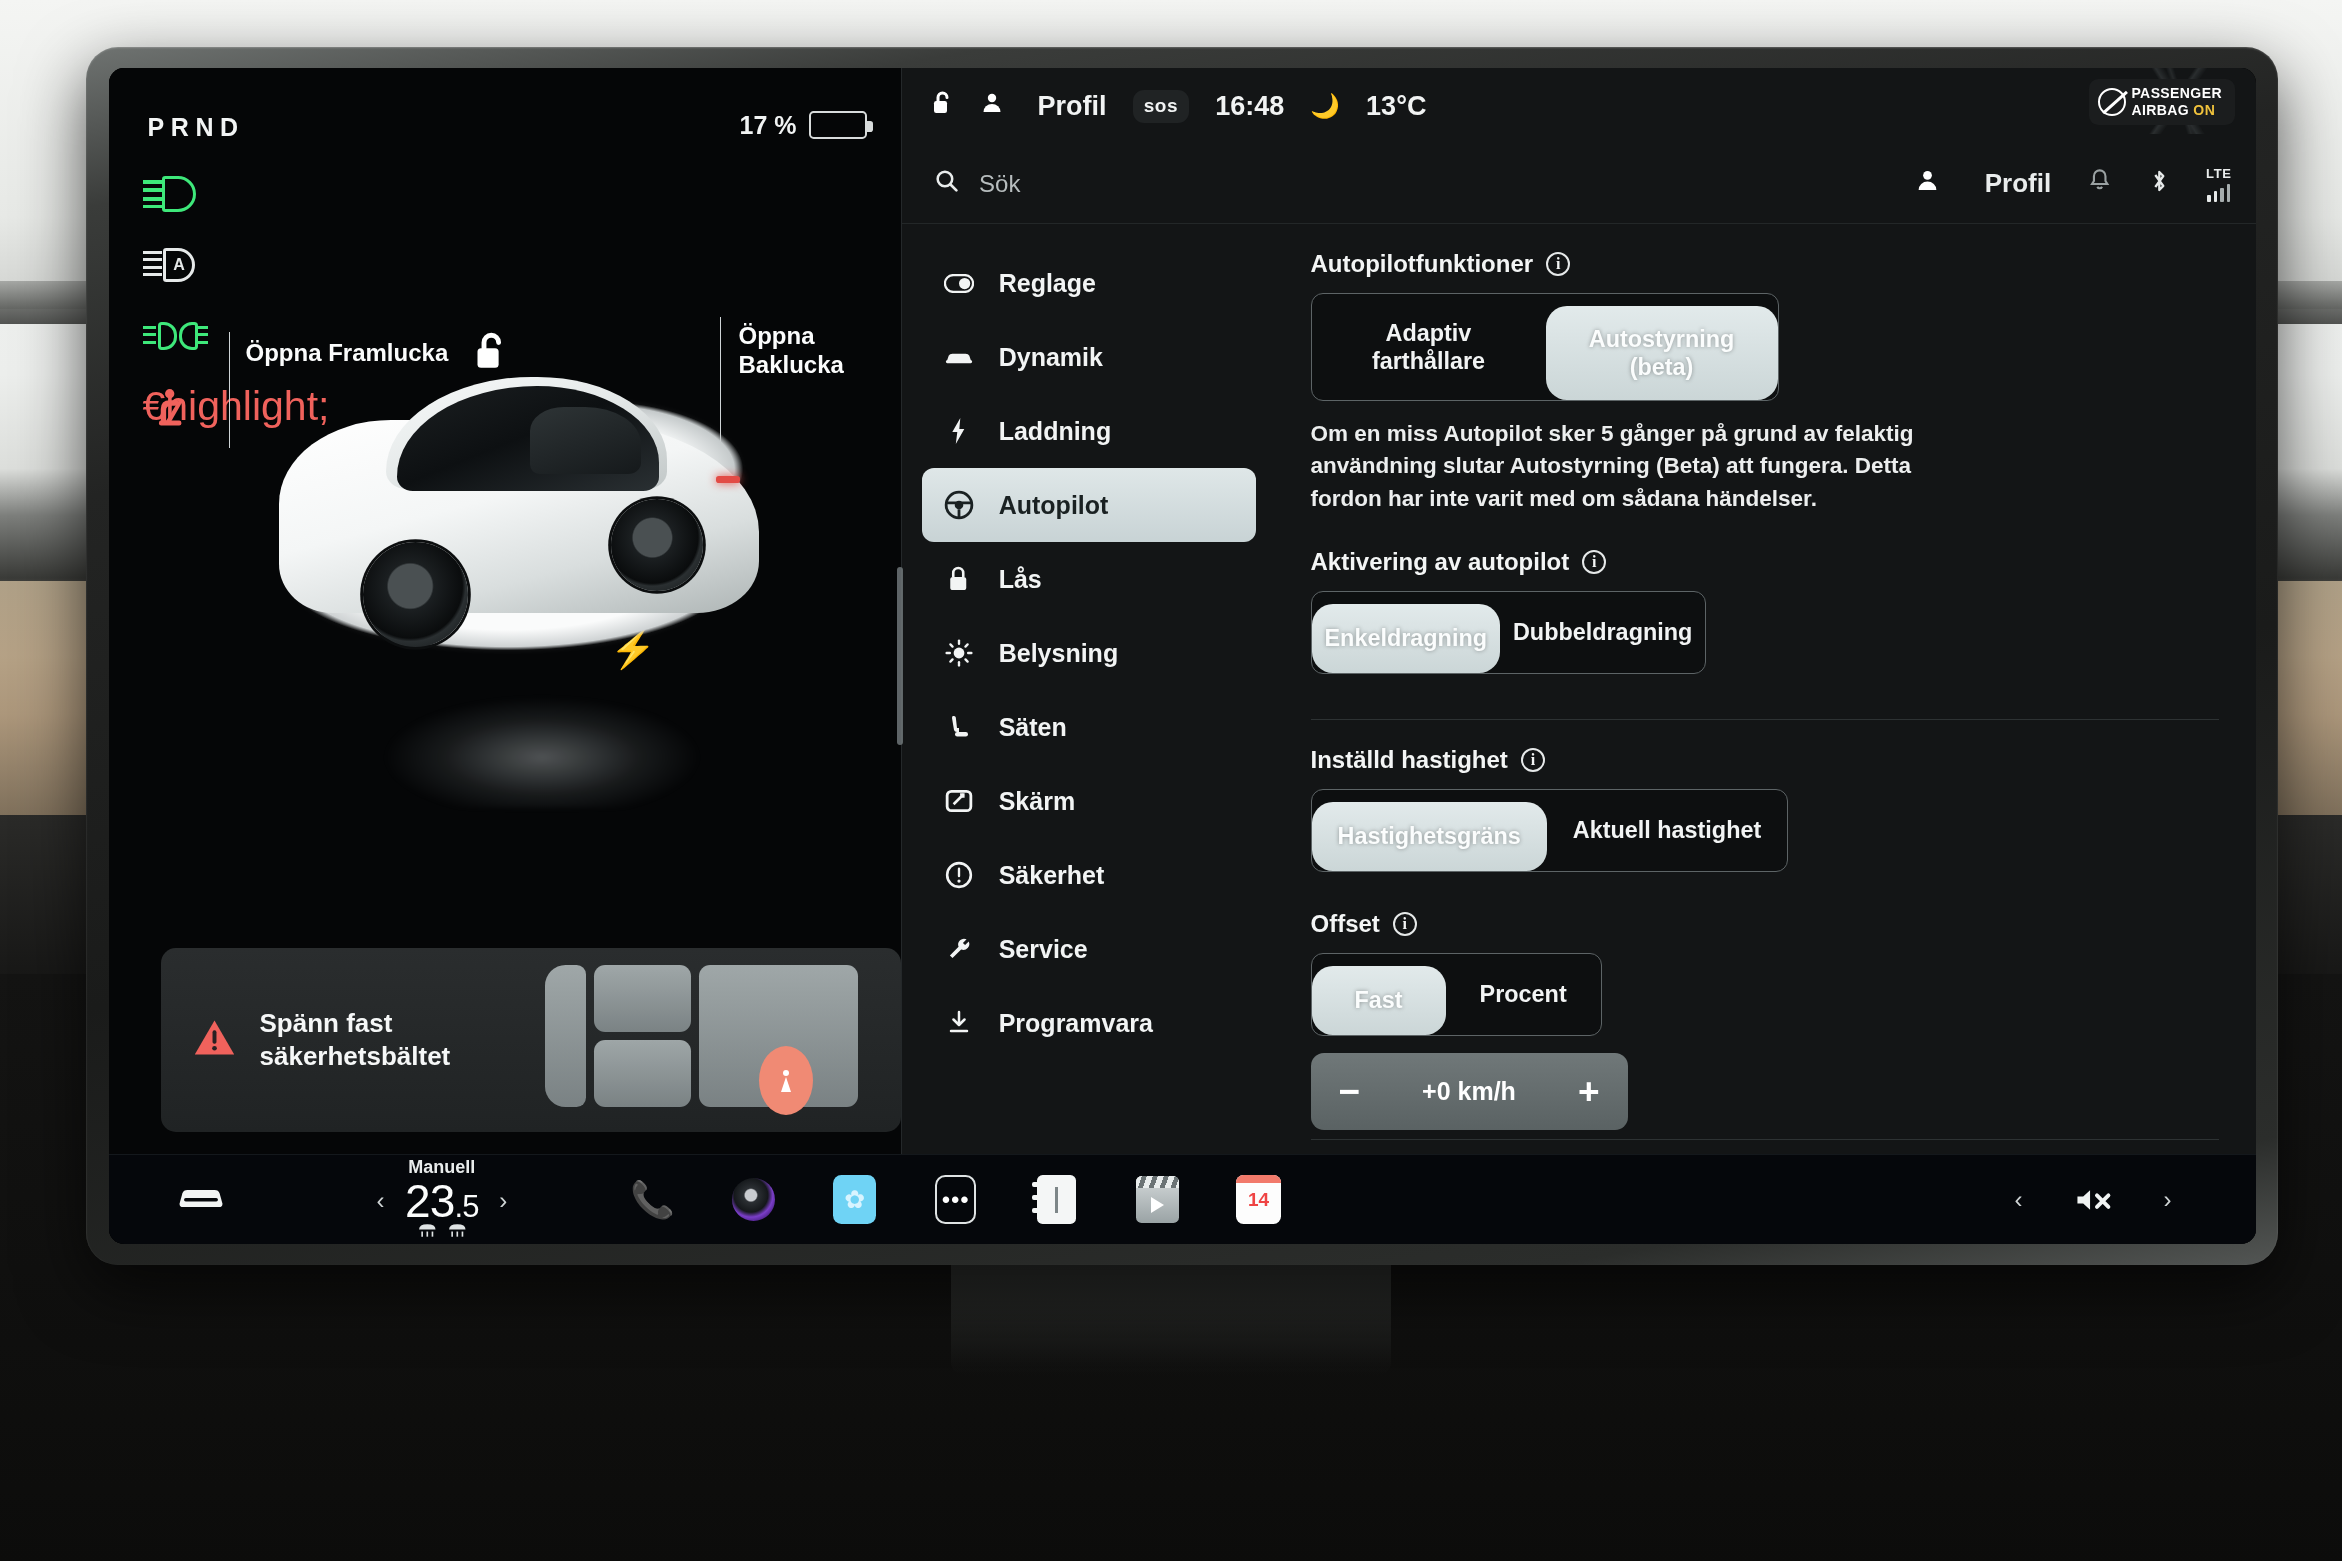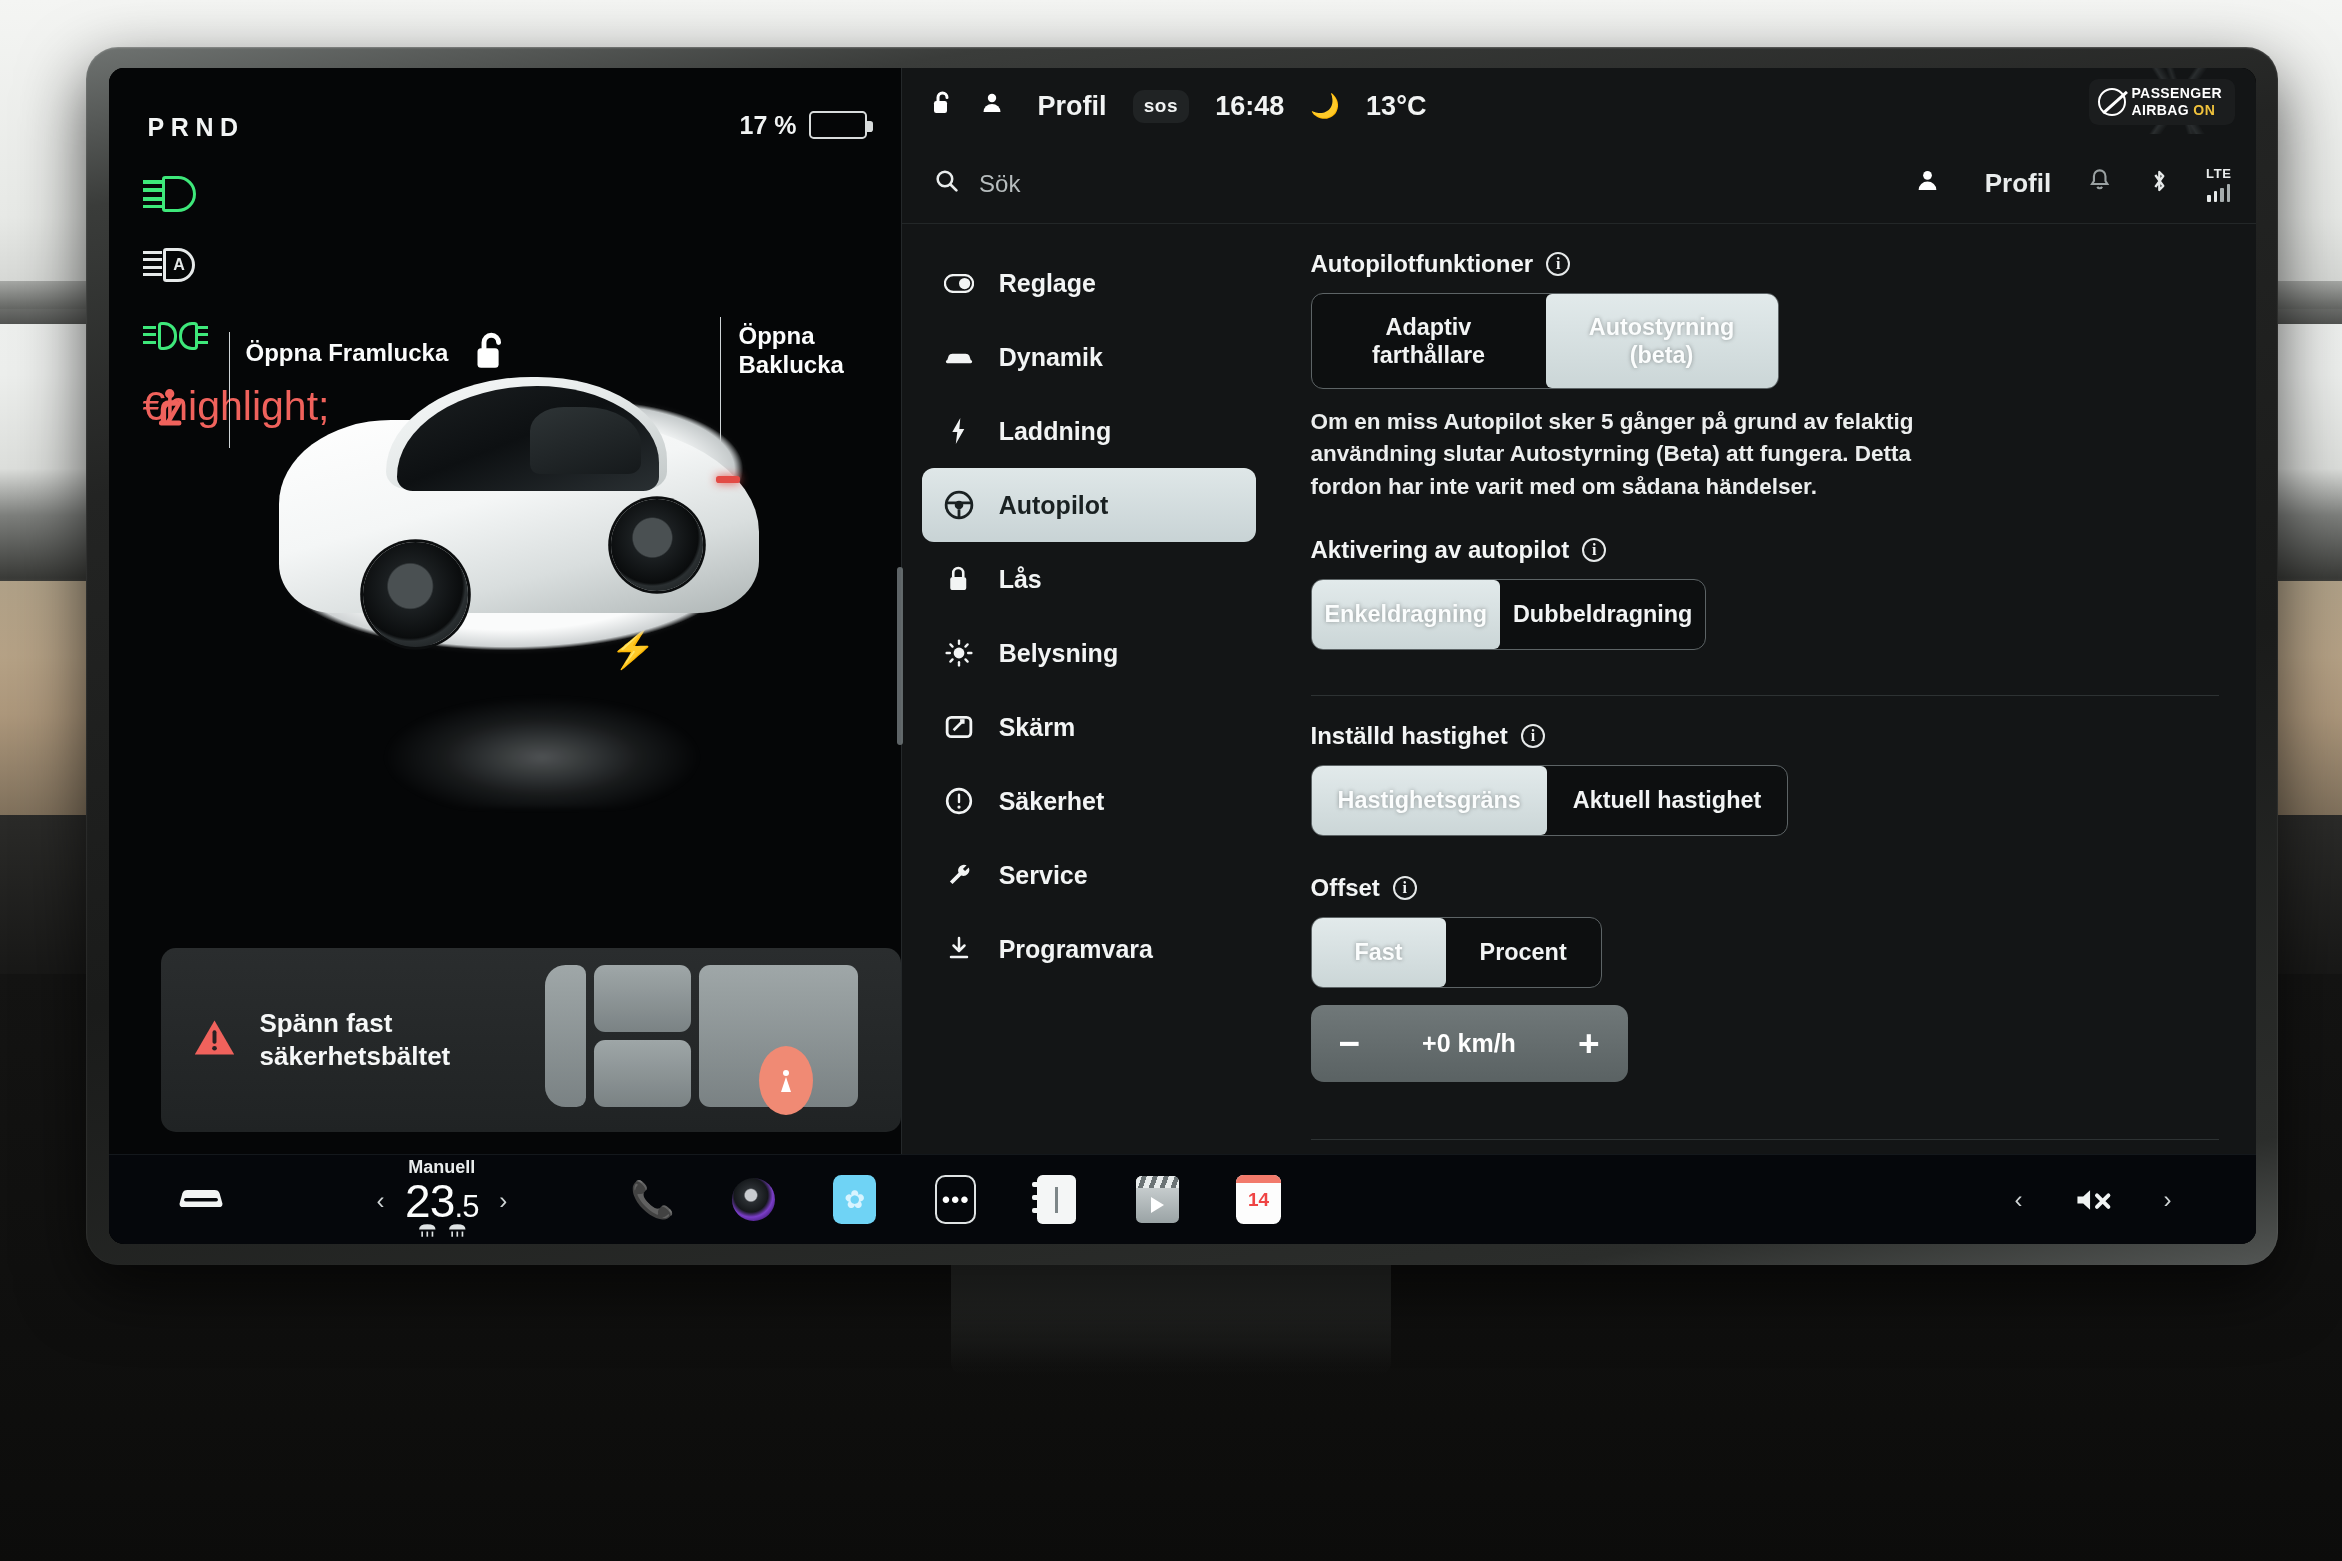--- a/index.html
+++ b/index.html
@@ -249,21 +249,21 @@
   }
   .seg {
     display:inline-flex; border:1.4px solid #5d6466; border-radius:12px; overflow:hidden;
     background:#0d0f10; margin-bottom:17px;
   }
   .seg-opt {
     padding:19px 24px; font-size:23.4px; font-weight:700; color:#f2f4f4;
     text-align:center; line-height:1.2; white-space:pre-line;
     display:flex;align-items:center;justify-content:center;
   }
-  .seg-opt.on { background:linear-gradient(180deg,#e2eaeb,#cbd6d7); color:#fbfdfd; text-shadow:0 0 4.7px rgba(0,0,0,.35); border-radius:6px; }
+  .seg-opt.on { background:linear-gradient(180deg,#e2eaeb,#cbd6d7); color:#fbfdfd; text-shadow:0 0 4.7px rgba(0,0,0,.35); border-radius:21px;margin-top:12px; }
   .sec-desc { color:#eceeee; font-size:22.5px; line-height:1.45; margin-bottom:32px; max-width:656px; font-weight:600;}
   .divider { height:0.9px; background:#2d3233; margin:28px 0 26px 0; }
   .stepper {
     display:flex; align-items:center; justify-content:space-between;
     width:317px; height:77px; border-radius:13px; padding:0 28px;
     background:linear-gradient(180deg,#707879,#5a6263); color:#fff;
   }
   .step-sign{font-size:37px;font-weight:700;line-height:1;}
   .step-val{font-size:25px;font-weight:700;}
   .bottom-rule{position:absolute;left:34px;right:37px;bottom:15px;height:0.9px;background:#2d3233;}
@@ -546,20 +546,29 @@
                       <line x1="5" y1="5" x2="7" y2="7"></line>
                       <line x1="19" y1="19" x2="21" y2="21"></line>
                       <line x1="21" y1="5" x2="19" y2="7"></line>
                       <line x1="7" y1="19" x2="5" y2="21"></line>
                     </g>
                   </svg>
           </span>
           <span class="mi-label">Belysning</span>
         </div>
 
+        <div class="mi">
+          <span class="mi-ico">
+            <svg width="24" height="28" viewBox="0 0 22 28">
+                    <path d="M5 3 Q4 3 4 5 L6 17 Q6.5 19 9 19 H11 V15 H9 L7.8 4.5 Q7.6 3 6 3 Z" fill="#f2f4f4"></path>
+                    <rect x="7" y="19" width="13" height="4.5" rx="2.2" fill="#f2f4f4"></rect>
+                  </svg>
+          </span>
+          <span class="mi-label">Säten</span>
+        </div>
 
         <div class="mi">
           <span class="mi-ico">
             <svg width="28" height="24" viewBox="0 0 26 22">
                     <rect x="2" y="2" width="22" height="18" rx="4" fill="none" stroke="#f2f4f4" stroke-width="2.6"></rect>
                     <path d="M8 14 L17 5" stroke="#f2f4f4" stroke-width="2.4"></path>
                     <path d="M14 5 H17 V8" fill="none" stroke="#f2f4f4" stroke-width="2.4"></path>
                   </svg>
           </span>
           <span class="mi-label">Skärm</span>

